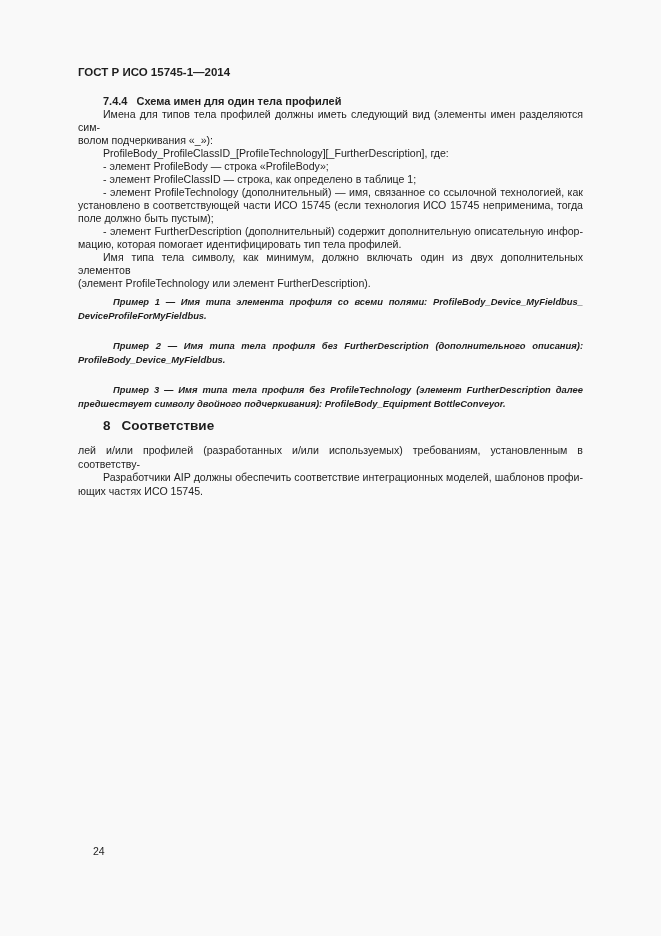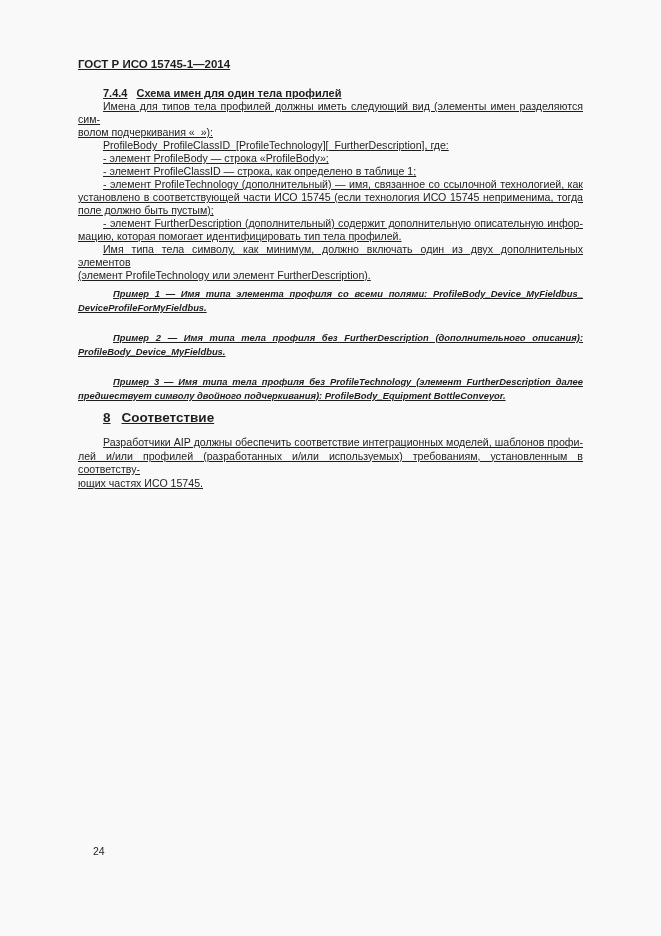--- a/index.html
+++ b/index.html
@@ -4,21 +4,21 @@
 <style>
   html, body { margin: 0; padding: 0; }
   body {
     width: 661px; height: 936px;
     background: #f9f9f9;
     font-family: "Liberation Sans", sans-serif;
     color: #1e1e1e;
     -webkit-font-smoothing: antialiased;
   }
   .page { position: relative; width: 661px; height: 936px; overflow: hidden; }
-  .content { position: absolute; left: 78px; top: 58px; width: 505px; text-decoration: underline; }
+  .content { position: absolute; left: 78px; top: 66px; width: 505px; }
 
   .doc-header { font-weight: bold; font-size: 11.5px; line-height: 13px; }
 
   .h744 { margin-top: 16px; font-weight: bold; font-size: 11px; line-height: 13px; text-indent: 25px; }
   .h744 .num { margin-right: 9px; }
 
   .ln { font-size: 10.6px; line-height: 13px; }
   .j { text-align: justify; text-align-last: justify; }
   .ind { text-indent: 25px; }
 
@@ -81,21 +81,21 @@
     <div class="ex ex3">
       <div class="j ind2">Пример 3 — Имя типа тела профиля без ProfileTechnology (элемент FurtherDescription далее</div>
       <div>предшествует символу двойного подчеркивания): ProfileBody_Equipment BottleConveyor.</div>
     </div>
 
     <div class="h8">
       <span class="num">8</span><span>Соответствие</span>
     </div>
 
     <div class="s8p">
+      <div class="ln j">лей и/или профилей (разработанных и/или используемых) требованиям, установленным в соответству-</div>
       <div class="ln j ind">Разработчики AIP должны обеспечить соответствие интеграционных моделей, шаблонов профи-</div>
-      <div class="ln j">лей и/или профилей (разработанных и/или используемых) требованиям, установленным в соответству-</div>
       <div class="ln">ющих частях ИСО 15745.</div>
     </div>
 
   </div>
 
   <div class="pageno">24</div>
 </div>
 
 </body></html>

